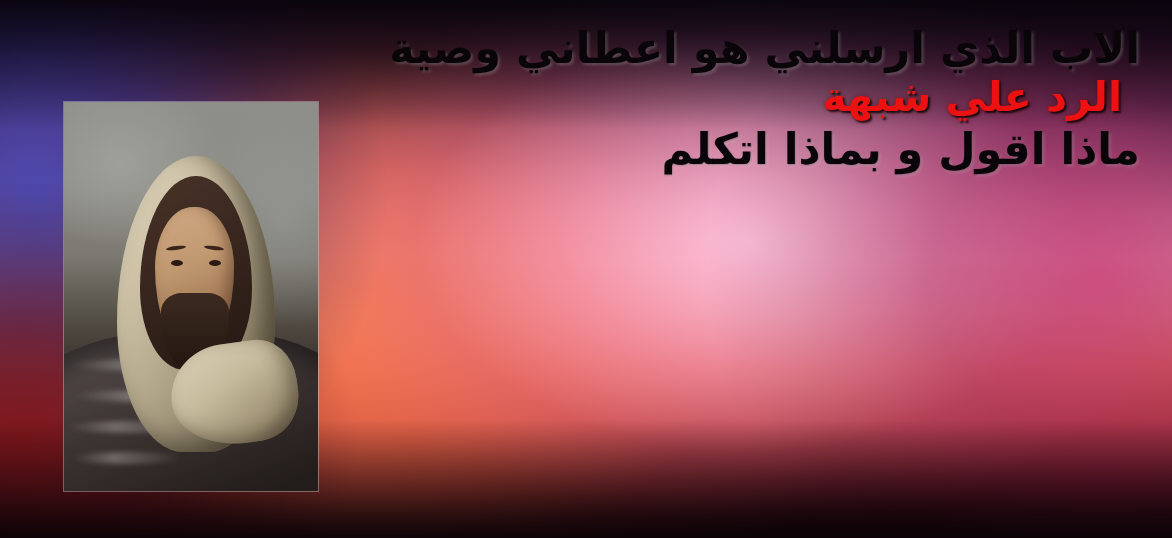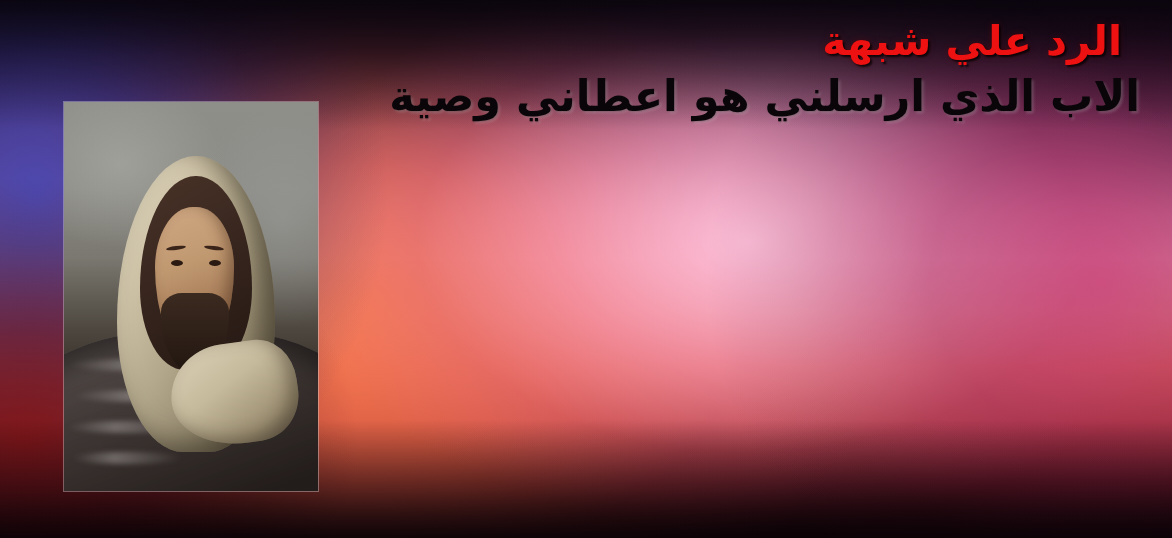--- a/index.html
+++ b/index.html
@@ -269,17 +269,18 @@
       <div class="brow l"></div>
       <div class="brow r"></div>
       <div class="eye l"></div>
       <div class="eye r"></div>
       <div class="beard"></div>
       <div class="scarf"></div>
     </div>
   </div>
 
   <div id="text-block">
+    <p class="headline body-line" id="body-line-1">الاب الذي ارسلني هو اعطاني وصية</p>
     <p class="headline" id="title-line">الرد علي شبهة</p>
-    <p class="headline body-line" id="body-line-1">الاب الذي ارسلني هو اعطاني وصية</p>
+    <p class="headline body-line" id="body-line-2">ماذا اقول و بماذا اتكلم</p>
   </div>
 
 </div>
 
 </body></html>

